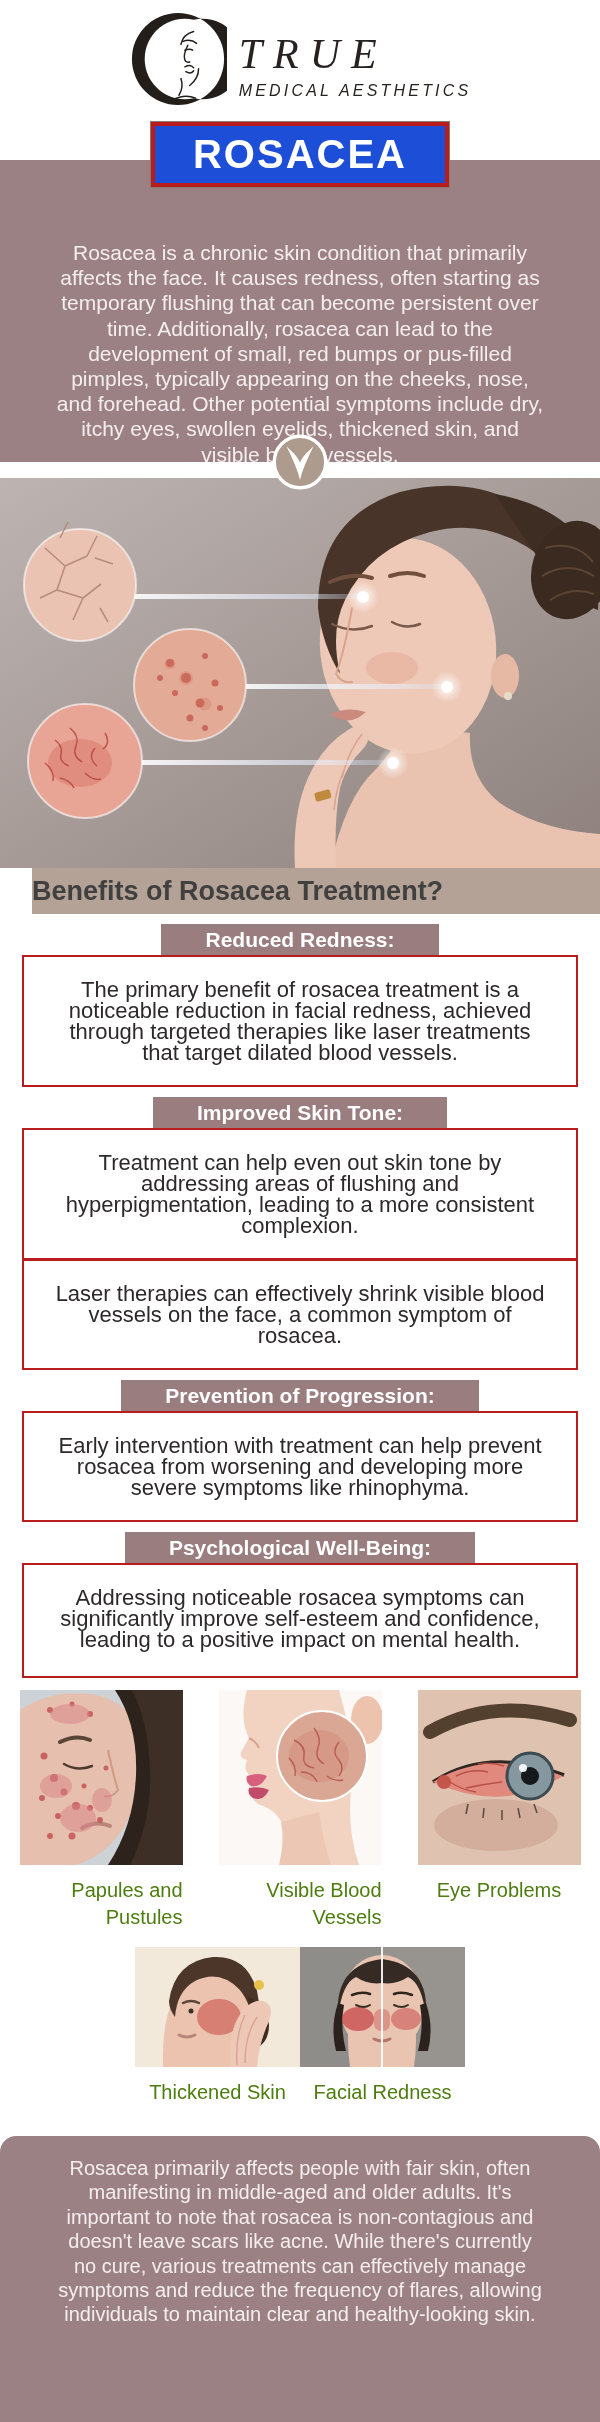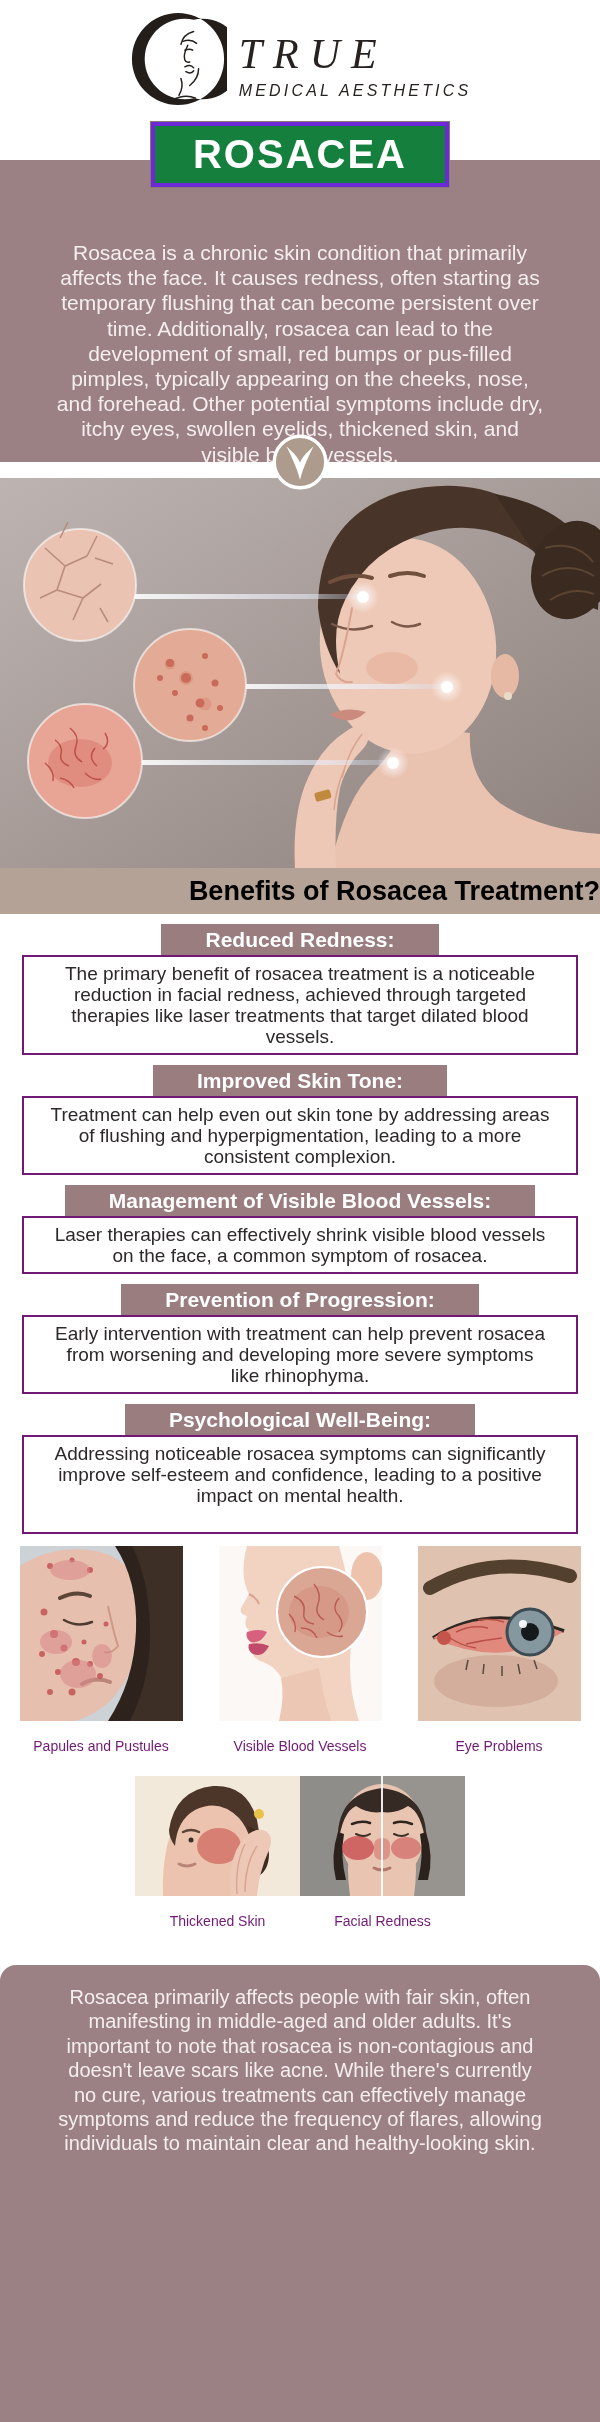--- a/index.html
+++ b/index.html
@@ -11,59 +11,59 @@
   
   .header-top{height:160px;background:#ffffff;display:flex;align-items:flex-start;justify-content:center;padding-top:10px;box-sizing:border-box;font-style:italic;}
   .logo{display:flex;align-items:center;gap:12px;}
   .logo-mark{width:98px;height:98px;flex:0 0 auto;}
   .logo-text{display:flex;flex-direction:column;align-items:flex-start;margin-top:14px;}
   .logo-name{font-family:"Liberation Serif",serif;font-size:42px;letter-spacing:11px;color:#272220;line-height:1;}
   .logo-sub{font-size:16px;letter-spacing:3.2px;color:#272220;margin-top:7px;}
   
   .title-box{
     position:absolute;top:122px;left:50%;transform:translateX(-50%);z-index:6;
-    background:#15803d;border:4px solid #6d28d9;box-shadow:0 0 0 1px #8d7b6f;
+    background:#1d4ed8;border:4px solid #b91c1c;box-shadow:0 0 0 1px #8d7b6f;
     padding:6px 38px;
   }
   .title-box span{font-size:40px;font-weight:bold;letter-spacing:2px;color:#ffffff;}
   
   .intro{height:302px;box-sizing:border-box;background:#9c8184;padding:64px 40px 0;}
   .intro p{margin:16px;text-align:center;color:#f5eeef;font-size:21px;line-height:1.2;}
   .white-strip{height:16px;background:#ffffff;}
   
   .chevron{width:56px;height:56px;display:block;}
   .chevron-1{position:absolute;top:434px;left:50%;transform:translateX(-50%);z-index:5;}
   .chevron-2{position:absolute;bottom:-28px;left:50%;transform:translateX(-50%);z-index:5;}
   
   .photo{height:390px;}
   .photo svg{display:block;}
   
-  .band{background:#b5a296;color:#000000;text-align:right;font-weight:bold;}
+  .band{background:#b5a296;color:#404040;text-align:left;font-weight:bold;margin-left:32px;}
   .band-benefits{height:46px;line-height:46px;font-size:27px;}
   .band-signs{height:48px;line-height:48px;font-size:27px;margin-top:38px;}
   
   .benefits-list{padding:0 22px;}
   .benefit-head{
     width:fit-content;margin:10px auto 0;background:#9a7d7f;color:#ffffff;
     font-size:21px;font-weight:bold;padding:4px 44px;text-align:center;
   }
   .benefit-body{
-    background:#ffffff;border:2px solid #701a75;margin-top:-1px;
-    padding:6px 26px;text-align:center;color:#2d292a;font-size:19px;line-height:21px;
+    background:#ffffff;border:2px solid #b91c1c;margin-top:-1px;
+    padding:22px 26px;text-align:center;color:#2d292a;font-size:22px;line-height:21px;
   }
   .benefit-group:last-child .benefit-body{position:relative;padding-bottom:26px;}
   
   .signs-row{display:flex;justify-content:center;align-items:flex-start;}
   .row1{gap:36px;margin-top:12px;}
   .row2{margin-top:16px;}
   .sign-card{display:flex;flex-direction:column;align-items:center;}
   .row1 .sign-card{width:163px;}
   .row2 .sign-card{width:165px;}
   .sign-img{display:block;}
-  .sign-label{margin-top:12px;text-align:right;color:#701a75;font-size:14px;line-height:27px;}
+  .sign-label{margin-top:12px;text-align:right;color:#4d7c0f;font-size:20px;line-height:27px;}
   
   .footer{
     margin-top:30px;flex:1;background:#9c8184;border-radius:16px 16px 0 0;
     padding:20px 56px 0;box-sizing:border-box;
   }
   .footer p{margin:0;text-align:center;color:#f5eeef;font-size:20px;line-height:1.22;}
 </style>
 </head>
 <body>
 
@@ -254,21 +254,20 @@
       <div class="benefit-head">Reduced Redness:</div>
       <div class="benefit-body">The primary benefit of rosacea treatment is a noticeable reduction in facial redness, achieved through targeted therapies like laser treatments that target dilated blood vessels.</div>
     </div>
 
     <div class="benefit-group">
       <div class="benefit-head">Improved Skin Tone:</div>
       <div class="benefit-body">Treatment can help even out skin tone by addressing areas of flushing and hyperpigmentation, leading to a more consistent complexion.</div>
     </div>
 
     <div class="benefit-group">
-      <div class="benefit-head">Management of Visible Blood Vessels:</div>
       <div class="benefit-body">Laser therapies can effectively shrink visible blood vessels on the face, a common symptom of rosacea.</div>
     </div>
 
     <div class="benefit-group">
       <div class="benefit-head">Prevention of Progression:</div>
       <div class="benefit-body">Early intervention with treatment can help prevent rosacea from worsening and developing more severe symptoms like rhinophyma.</div>
     </div>
 
     <div class="benefit-group">
       <div class="benefit-head">Psychological Well-Being:</div>

